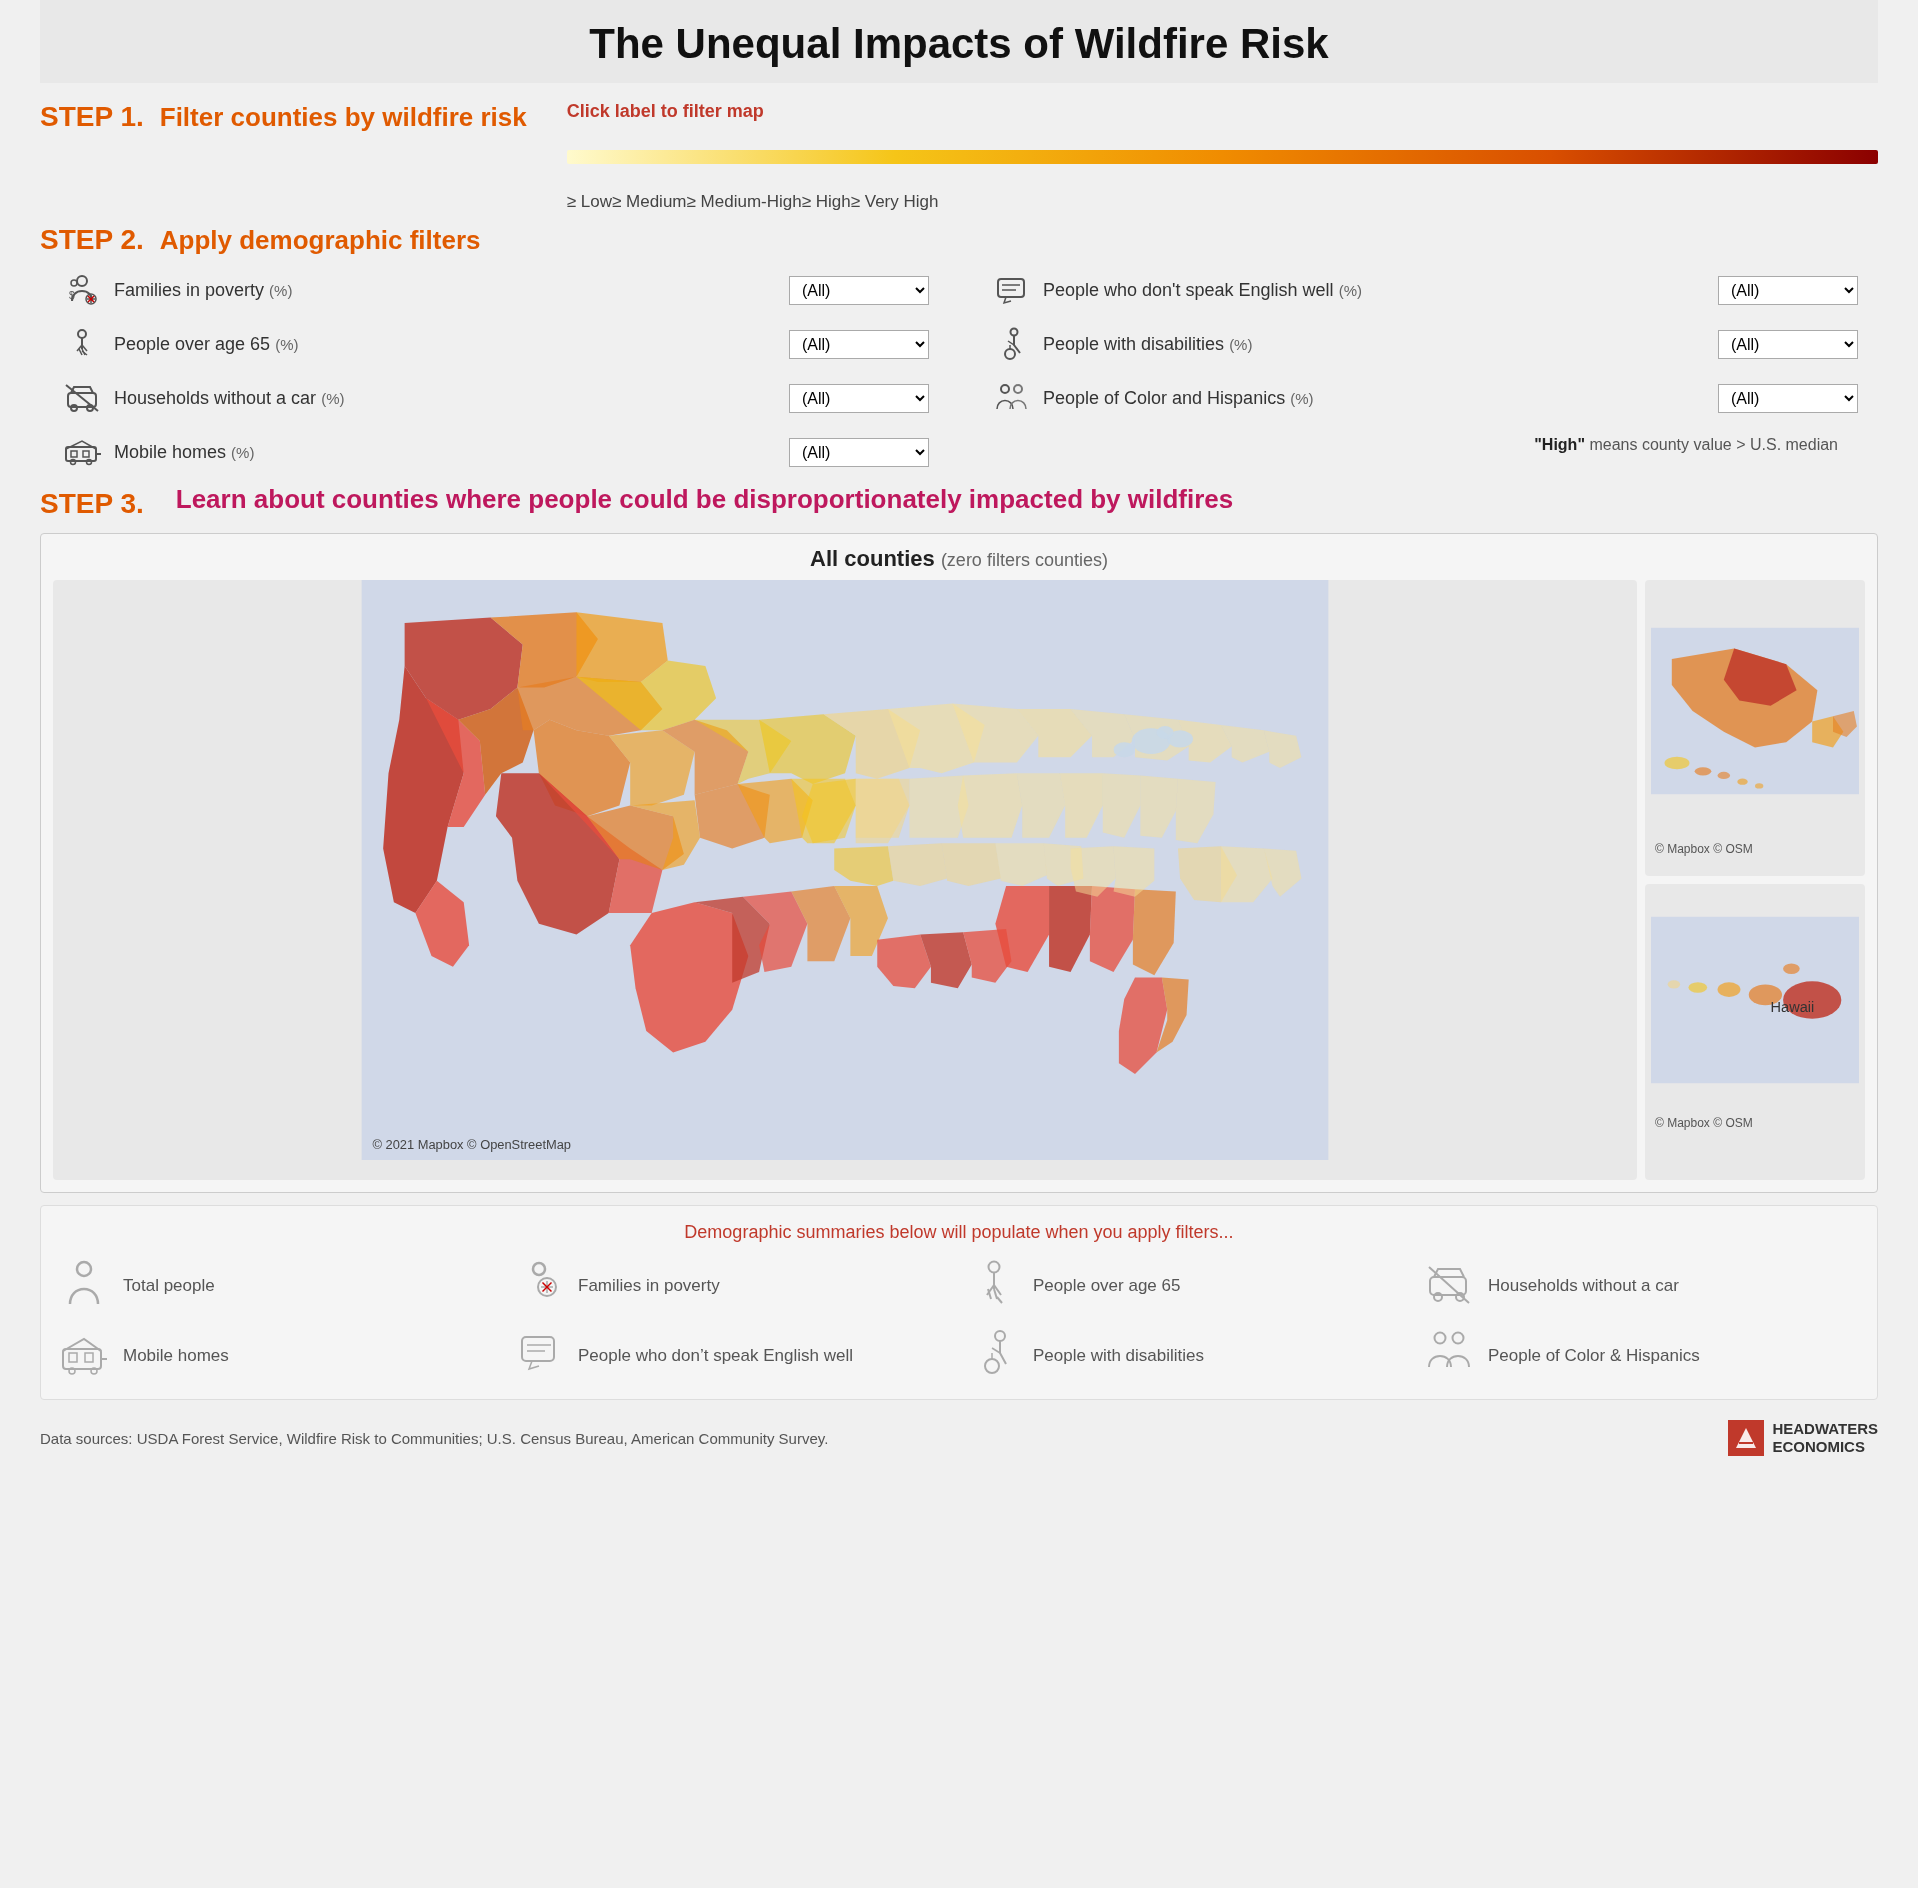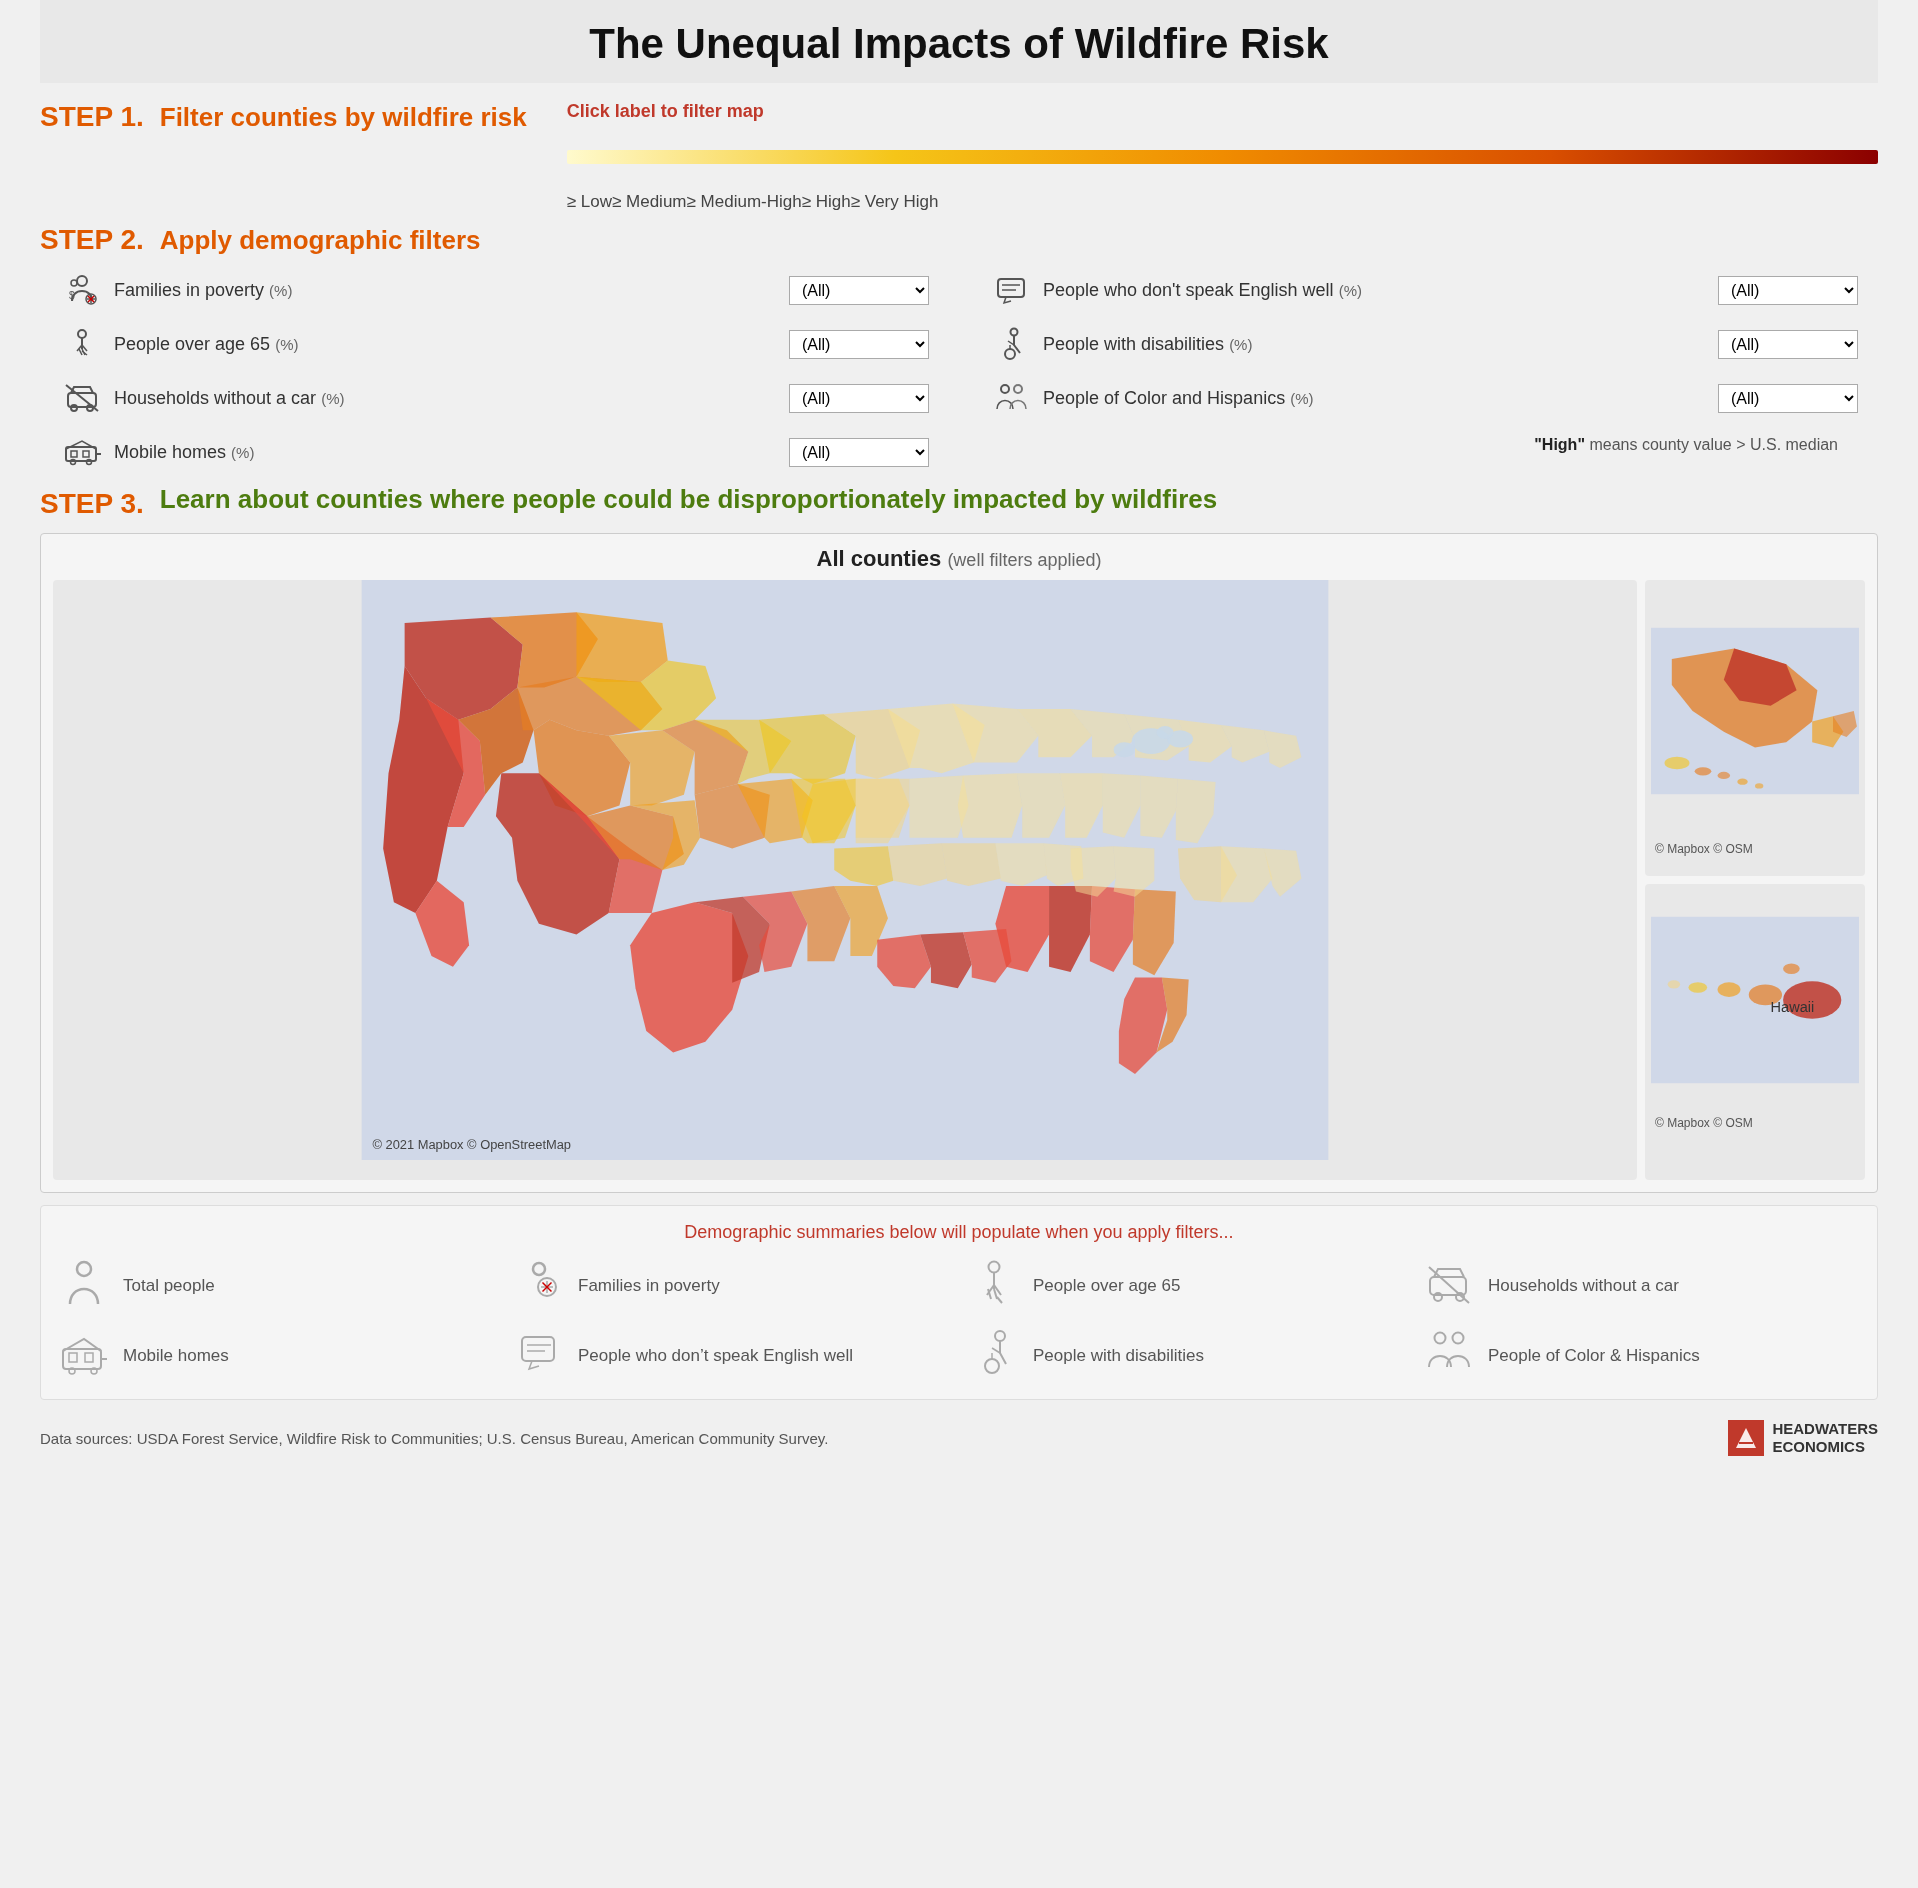--- a/index.html
+++ b/index.html
@@ -128,22 +128,23 @@
       margin-top: 6px;
     }
     .median-note strong { color: #222; }
 
     .step3-row {
       margin: 10px 0 8px 0;
     }
     .step3-title {
       font-size: 26px;
       font-weight: 700;
-      color: #4d7c0f;
+      color: #be185d;
       margin-bottom: 8px;
+      margin-left: 16px;
     }
     .map-section {
       background: #f5f5f5;
       border: 1px solid #ccc;
       border-radius: 4px;
       padding: 12px;
       margin-bottom: 12px;
     }
     .map-title {
       text-align: center;
@@ -457,21 +458,21 @@
   </div>
 
   <div class="step3-row">
     <div style="display:flex; align-items:center; margin-bottom:10px;">
       <span class="step-label">STEP 3.</span>
       <span class="step3-title">Learn about counties where people could be disproportionately impacted by wildfires</span>
     </div>
 
     <div class="map-section">
       <div class="map-title">
-        <span>All counties</span>&nbsp;<span class="filter-note">(well filters applied)</span>
+        <span>All counties</span>&nbsp;<span class="filter-note">(zero filters counties)</span>
       </div>
       <div class="map-container">
 
         <div class="main-map">
           <svg viewBox="0 0 900 540" style="width:100%;height:580px;">
 
             <rect width="900" height="540" fill="#d0d8e8"></rect>
 
             <path d="M 40 40 L 120 35 L 150 60 L 145 100 L 120 120 L 90 130 L 60 110 L 40 80 Z" fill="#c0392b" opacity="0.85"></path>
             <path d="M 120 35 L 200 30 L 220 55 L 200 90 L 170 100 L 145 100 L 150 60 Z" fill="#e67e22" opacity="0.8"></path>

